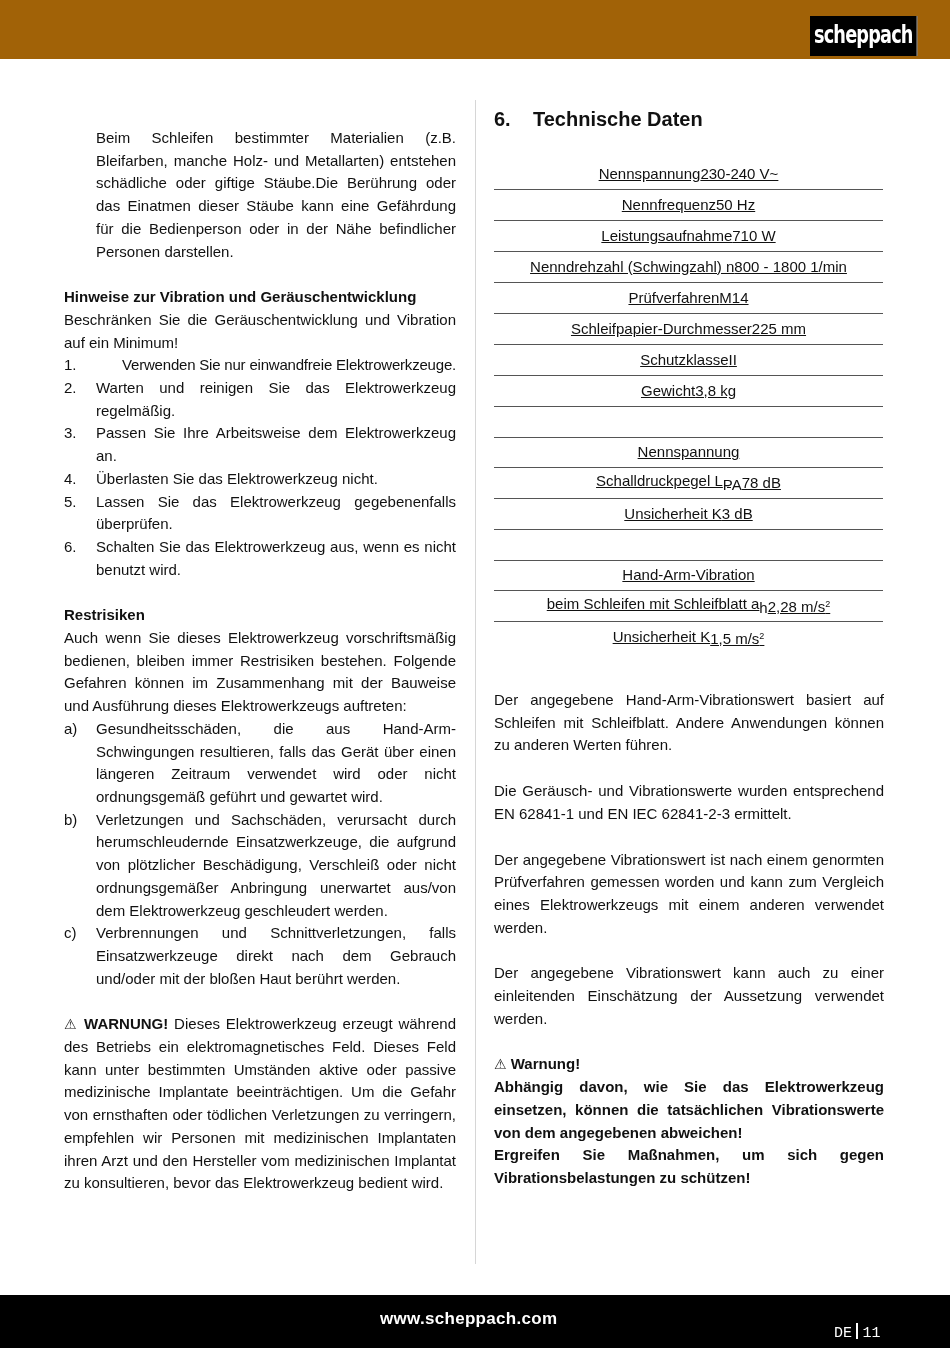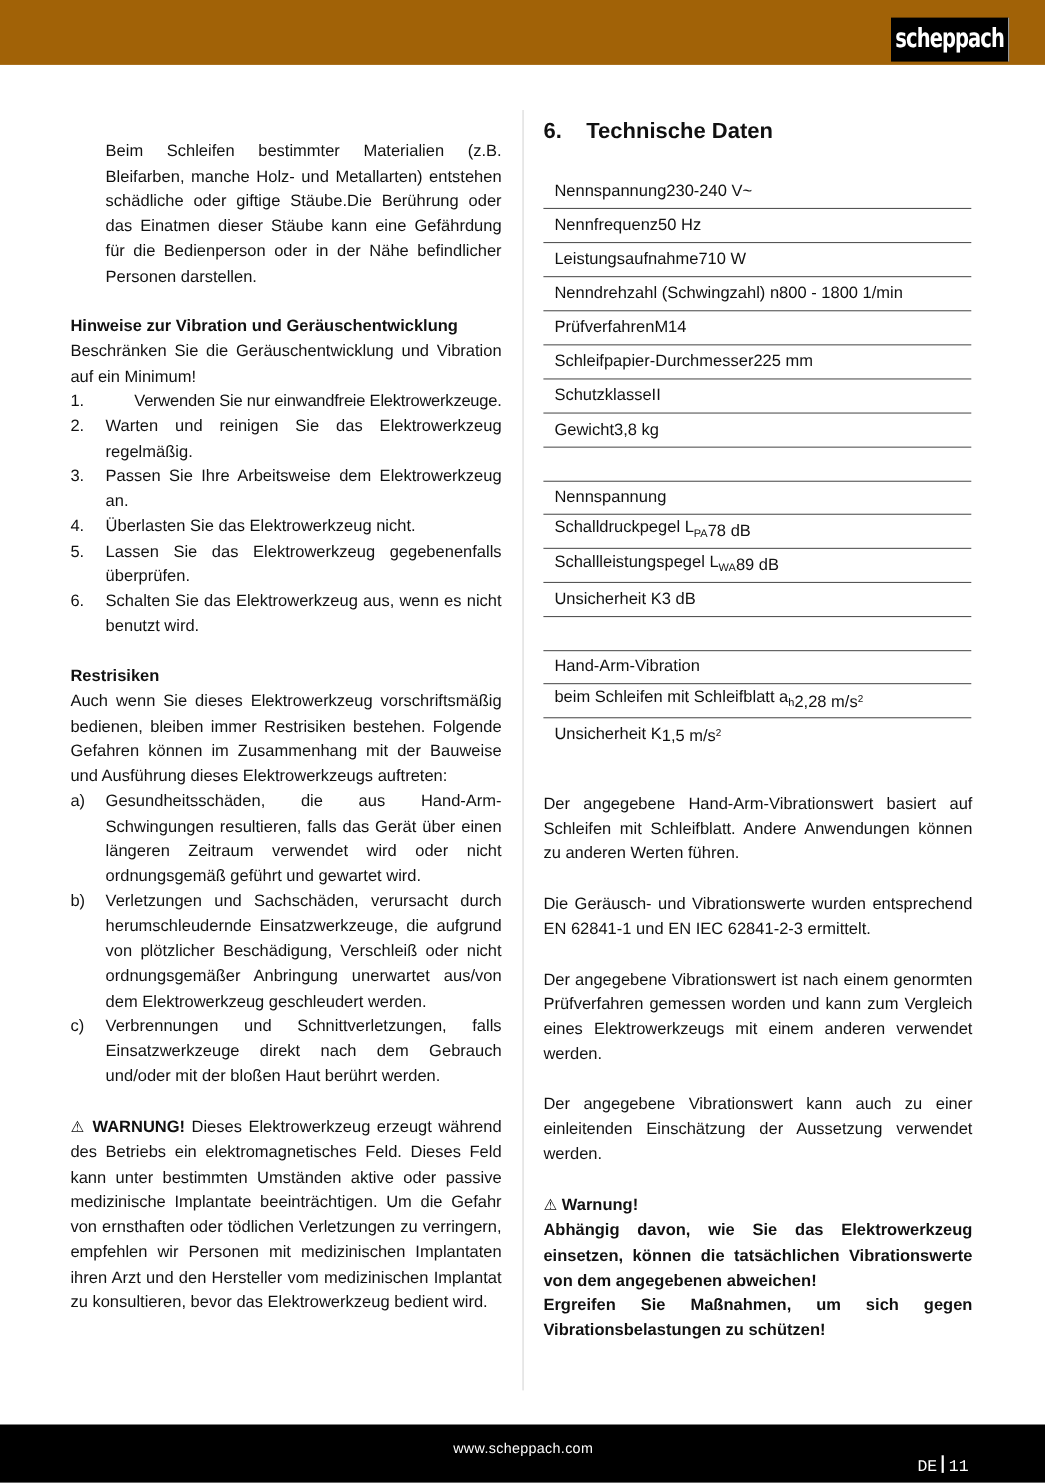--- a/index.html
+++ b/index.html
@@ -24,30 +24,30 @@
   .gap { height: 22px; }
 
   .list-item { display: flex; }
   .list-num { width: 32px; flex: 0 0 32px; }
   .list-text { flex: 1; text-align: justify; }
 
   .section-title { font-size: 20px; font-weight: bold; line-height: 28px; display: flex; margin-bottom: 26px; }
   .section-num { width: 39px; }
 
   .spec-table { width: 389px; }
-  .spec-row { display: flex; justify-content: flex-start; align-items: center; height: 31px; padding: 0 10px; border-bottom: 1.4px solid #555; font-size: 15px; }
+  .spec-row { display: flex; justify-content: center; align-items: center; height: 31px; padding: 0 10px; border-bottom: 1.4px solid #555; font-size: 15px; text-decoration: underline; }
   .spec-row.top { border-top: 1.4px solid #555; }
-  .spec-row sub { font-size: 10px; vertical-align: -4px; }
+  .spec-row sub { font-size: 15px; vertical-align: -4px; }
   .spec-row sup { font-size: 9px; vertical-align: 5px; }
   .table-gap { height: 30px; }
 
   .warn-icon { font-size: 14px; font-weight: normal; }
 
   .footer { position: absolute; left: 0; top: 1295px; width: 950px; height: 53px; background: #000; color: #fff; }
-  .footer-url { position: absolute; left: 380px; top: 14px; font-size: 13px; font-weight: normal; letter-spacing: 0.3px; margin-left: 32px; }
+  .footer-url { position: absolute; left: 380px; top: 14px; font-size: 17px; font-weight: bold; letter-spacing: 0.3px; }
   .footer-page { position: absolute; left: 834px; top: 28px; font-size: 15px; font-family: Liberation Mono, monospace; }
   .footer-sep { display: inline-block; width: 1.5px; height: 16px; background: #fff; vertical-align: -2px; margin: 0 5px 0 4px; }
 </style>
 </head>
 <body>
 
 <div class="header-bar">
   <div class="logo">scheppach</div>
 </div>
 
@@ -156,24 +156,20 @@
 
   <div class="spec-table">
     <div class="spec-row top">
         <span>Nennspannung</span>
       </div>
     <div class="spec-row">
         <span><span>Schalldruckpegel L</span><sub>PA</sub></span>
         <span>78 dB</span>
       </div>
     <div class="spec-row">
-        <span><span>Schallleistungspegel L</span><sub>WA</sub></span>
-        <span>89 dB</span>
-      </div>
-    <div class="spec-row">
         <span>Unsicherheit K</span>
         <span>3 dB</span>
       </div>
   </div>
 
   <div class="table-gap"></div>
 
   <div class="spec-table">
     <div class="spec-row top">
         <span>Hand-Arm-Vibration</span>

